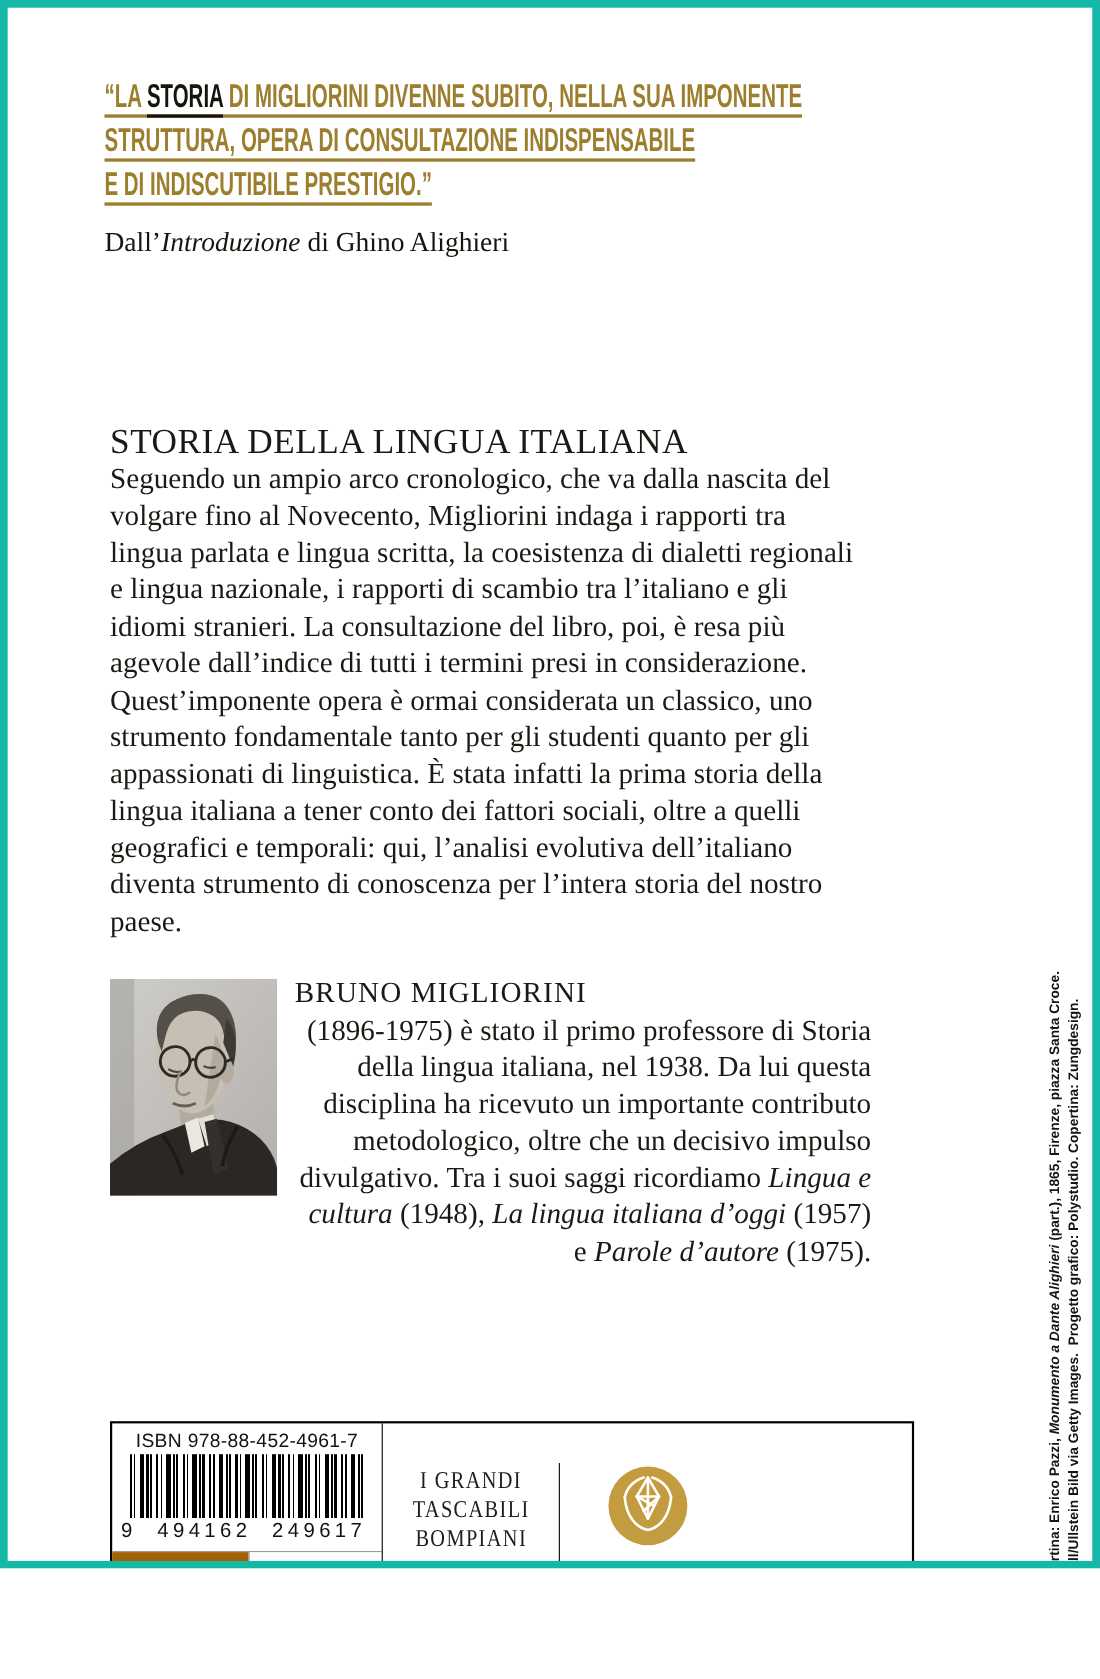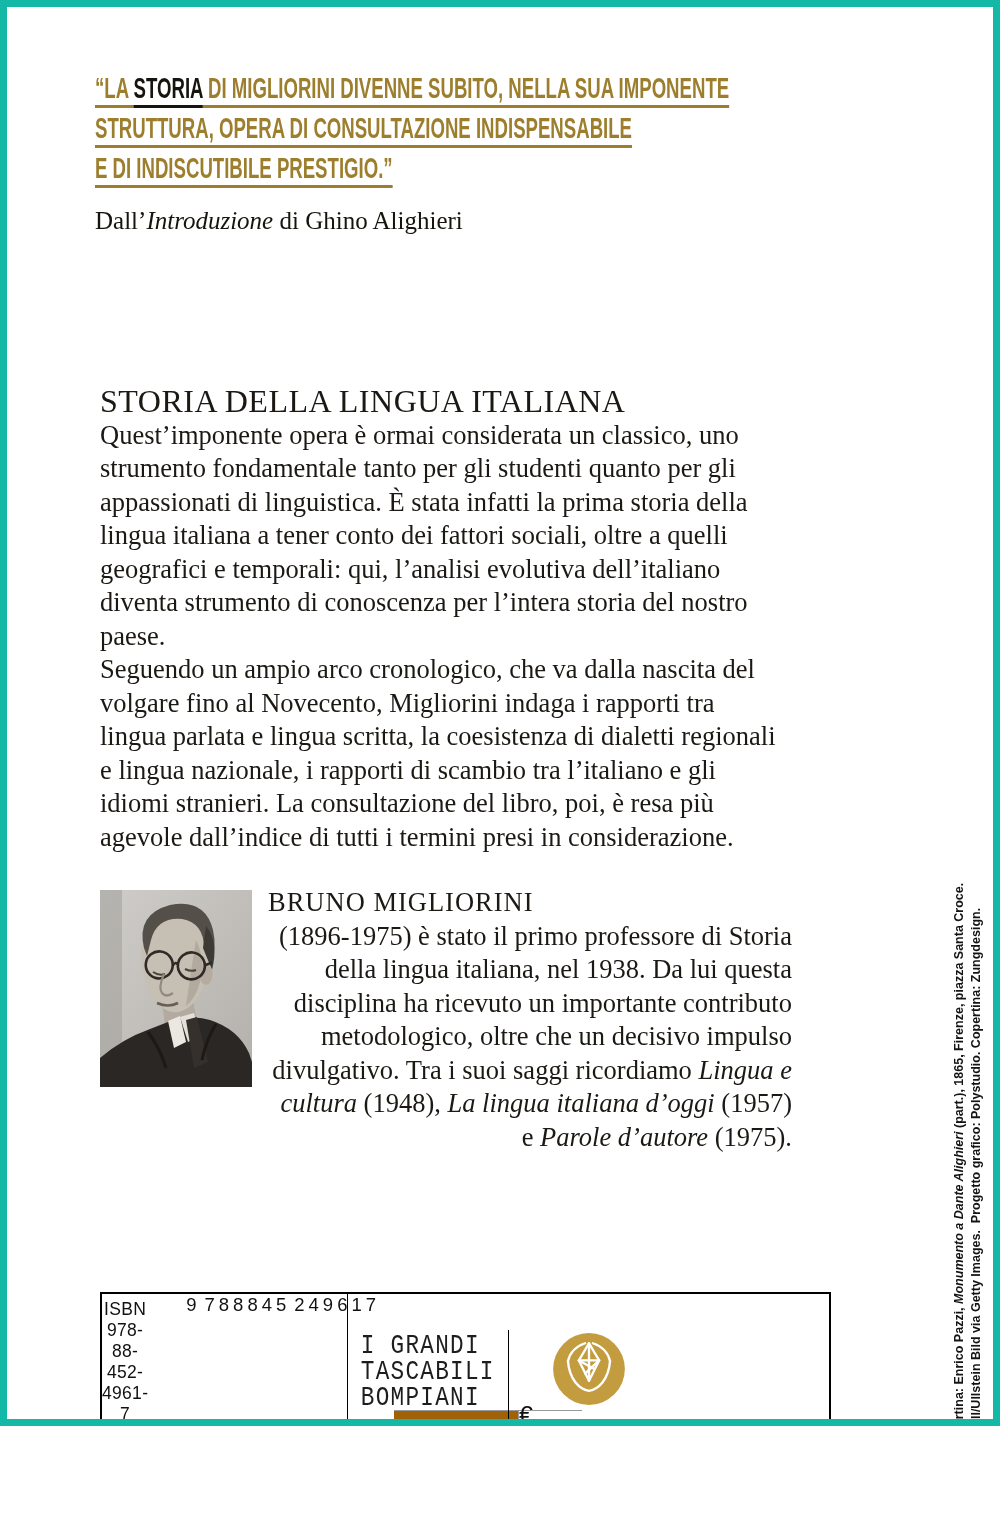--- a/index.html
+++ b/index.html
@@ -41,38 +41,38 @@
   .italic{font-style:italic;}
 
   
   .strip{
     position:absolute;left:93px;top:1285px;width:731px;height:159px;
     display:flex;border:2px solid #000;box-sizing:border-box;
     font-family:"Liberation Sans",sans-serif;color:#111;
   }
   .cell{border-left:1.5px solid #000;box-sizing:border-box;}
   .cell:first-child{border-left:none;}
-  .barcode-cell{width:245px;display:flex;flex-direction:row;}
+  .barcode-cell{width:245px;display:flex;flex-direction:column;}
   .isbn{text-align:center;font-size:17.5px;padding-top:5px;letter-spacing:0.3px;}
   .bars{
     height:58px;margin:2px 14px 0 16px;
     background:repeating-linear-gradient(90deg,
       #000 0 2px,#fff 2px 4px,#000 4px 5px,#fff 5px 9px,
       #000 9px 13px,#fff 13px 15px,#000 15px 17px,#fff 17px 18px,
       #000 18px 20px,#fff 20px 24px);
   }
   .digits{display:flex;justify-content:space-between;padding:0 12px 0 6px;font-size:18.5px;margin-top:0px;}
   .digits span{background:#fff;padding:0 2px;letter-spacing:4px;}
   .pricerow{margin-top:auto;display:flex;height:38px;border-top:1.5px solid #9a9a9a;}
   .code{width:124px;background:#a16207;color:#fff;font-weight:bold;font-size:20px;
         display:flex;align-items:center;justify-content:center;letter-spacing:1px;}
   .price{flex:1;display:flex;align-items:center;justify-content:center;
          font-weight:normal;font-size:25px;border-left:1.5px solid #9a9a9a;}
-  .imprint{width:161px;display:flex;flex-direction:column;justify-content:center;
-           font-family:Liberation Mono, monospace;font-size:27px;line-height:26px;color:#1d1d1d;}
+  .imprint{width:161px;display:flex;flex-direction:column;justify-content:center;align-items:center;
+           font-family:Liberation Serif, serif;font-size:22px;line-height:26px;color:#1d1d1d;}
   .imprint div{transform:scaleX(0.84);white-space:nowrap;letter-spacing:1.5px;}
   .logo-cell{width:160px;display:flex;flex-direction:column;align-items:center;justify-content:flex-end;padding-bottom:9px;margin-top:36px;}
   .logo-cell:last-child{width:161px;}
   .mark{width:88px;height:88px;margin-bottom:13px;color:var(--gold-logo);}
   .url{font-size:16.5px;font-weight:bold;}
 
   
   .credits{
     position:absolute;left:944px;top:1456px;width:618px;
     transform:rotate(-90deg);transform-origin:0 0;
@@ -87,22 +87,22 @@
 
   <section class="quote">
     <div class="quote-line"><span class="qscale"><span>“LA </span><span class="dark">STORIA</span><span> DI MIGLIORINI DIVENNE SUBITO, NELLA SUA IMPONENTE </span></span></div>
     <div class="quote-line"><span class="qscale"><span>STRUTTURA, OPERA DI CONSULTAZIONE INDISPENSABILE</span></span></div>
     <div class="quote-line"><span class="qscale"><span>E DI INDISCUTIBILE PRESTIGIO.”</span></span></div>
     <p class="attribution"><span>Dall’</span><span class="italic">Introduzione</span><span> di Ghino Alighieri</span></p>
   </section>
 
   <section class="synopsis">
     <h2>STORIA DELLA LINGUA ITALIANA</h2>
+    <p>Seguendo un ampio arco cronologico, che va dalla nascita del volgare fino al Novecento, Migliorini indaga i rapporti tra lingua parlata e lingua scritta, la coesistenza di dialetti regionali e lingua nazionale, i rapporti di scambio tra l’italiano e gli idiomi stranieri. La consultazione del libro, poi, è resa più agevole dall’indice di tutti i termini presi in considerazione.</p>
     <p>Quest’imponente opera è ormai considerata un classico, uno strumento fondamentale tanto per gli studenti quanto per gli appassionati di linguistica. È stata infatti la prima storia della lingua italiana a tener conto dei fattori sociali, oltre a quelli geografici e temporali: qui, l’analisi evolutiva dell’italiano diventa strumento di conoscenza per l’intera storia del nostro paese.</p>
-    <p>Seguendo un ampio arco cronologico, che va dalla nascita del volgare fino al Novecento, Migliorini indaga i rapporti tra lingua parlata e lingua scritta, la coesistenza di dialetti regionali e lingua nazionale, i rapporti di scambio tra l’italiano e gli idiomi stranieri. La consultazione del libro, poi, è resa più agevole dall’indice di tutti i termini presi in considerazione.</p>
   </section>
 
   <section class="author">
     <div class="photo">
       <svg viewBox="0 0 152 197" xmlns="http://www.w3.org/2000/svg">
         <defs>
           <linearGradient id="pbg" x1="0" y1="0" x2="1" y2="1">
             <stop offset="0" stop-color="#cfcdc9"></stop>
               <stop offset="1" stop-color="#b3b0ab"></stop>
           </linearGradient>
@@ -137,21 +137,21 @@
     <p><span>(1896-1975) è stato il primo professore di Storia della lingua italiana, nel 1938. Da lui questa disciplina ha ricevuto un importante contributo metodologico, oltre che un decisivo impulso divulgativo. Tra i suoi saggi ricordiamo </span><span class="italic">Lingua e cultura</span><span> (1948), </span><span class="italic">La lingua italiana d’oggi</span><span> (1957) e </span><span class="italic">Parole d’autore</span><span> (1975).</span></p>
   </section>
 
   <footer class="strip">
 
     <div class="cell barcode-cell">
       <div class="isbn">ISBN 978-88-452-4961-7</div>
       <div class="bars"></div>
       <div class="digits">
         <span>9</span>
-        <span>788845</span>
+        <span>494162</span>
         <span>249617</span>
       </div>
       <div class="pricerow">
         <div class="code">B06994</div>
         <div class="price">€ 15,00</div>
       </div>
     </div>
 
     <div class="cell imprint">
       <div>I GRANDI</div>

